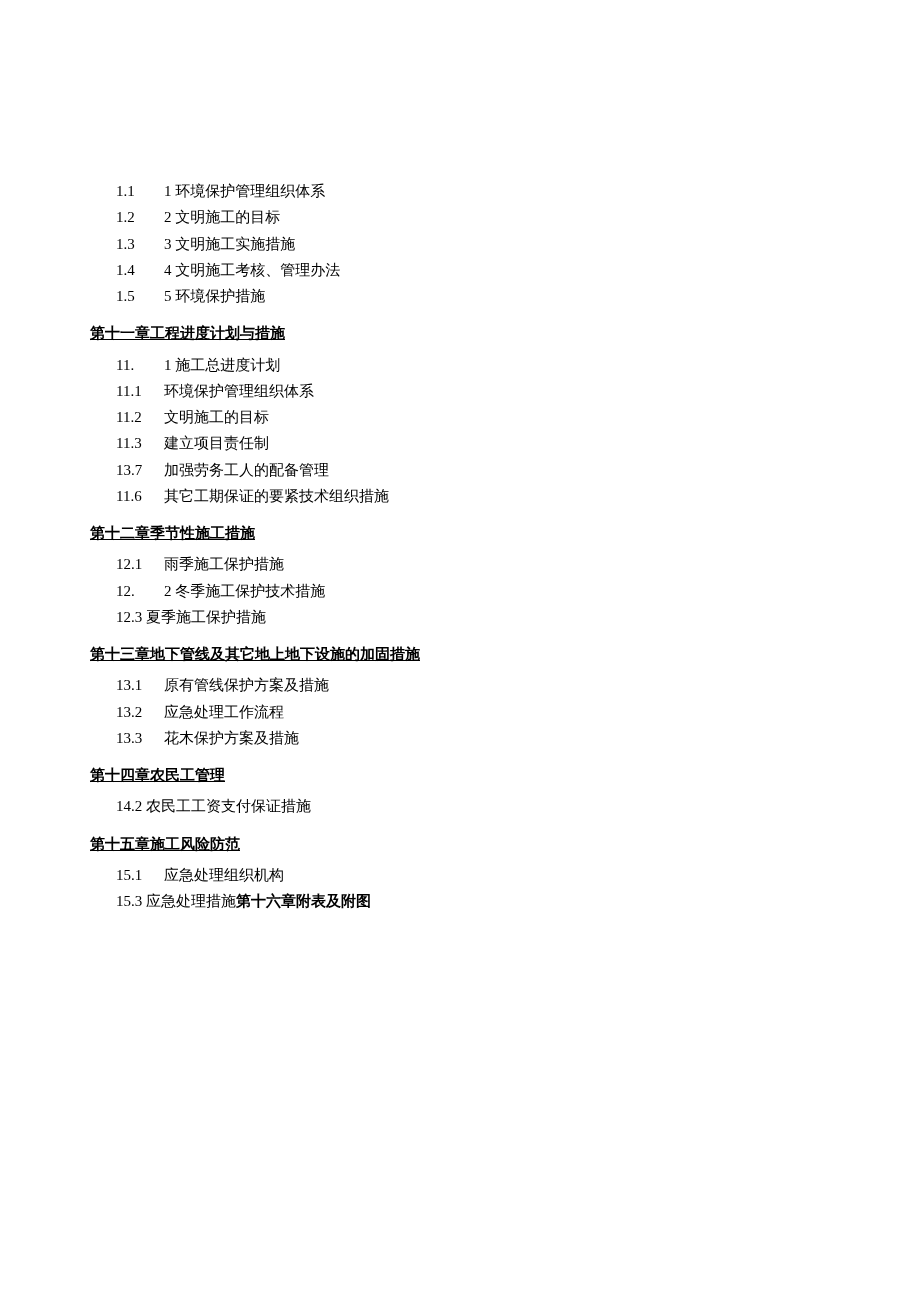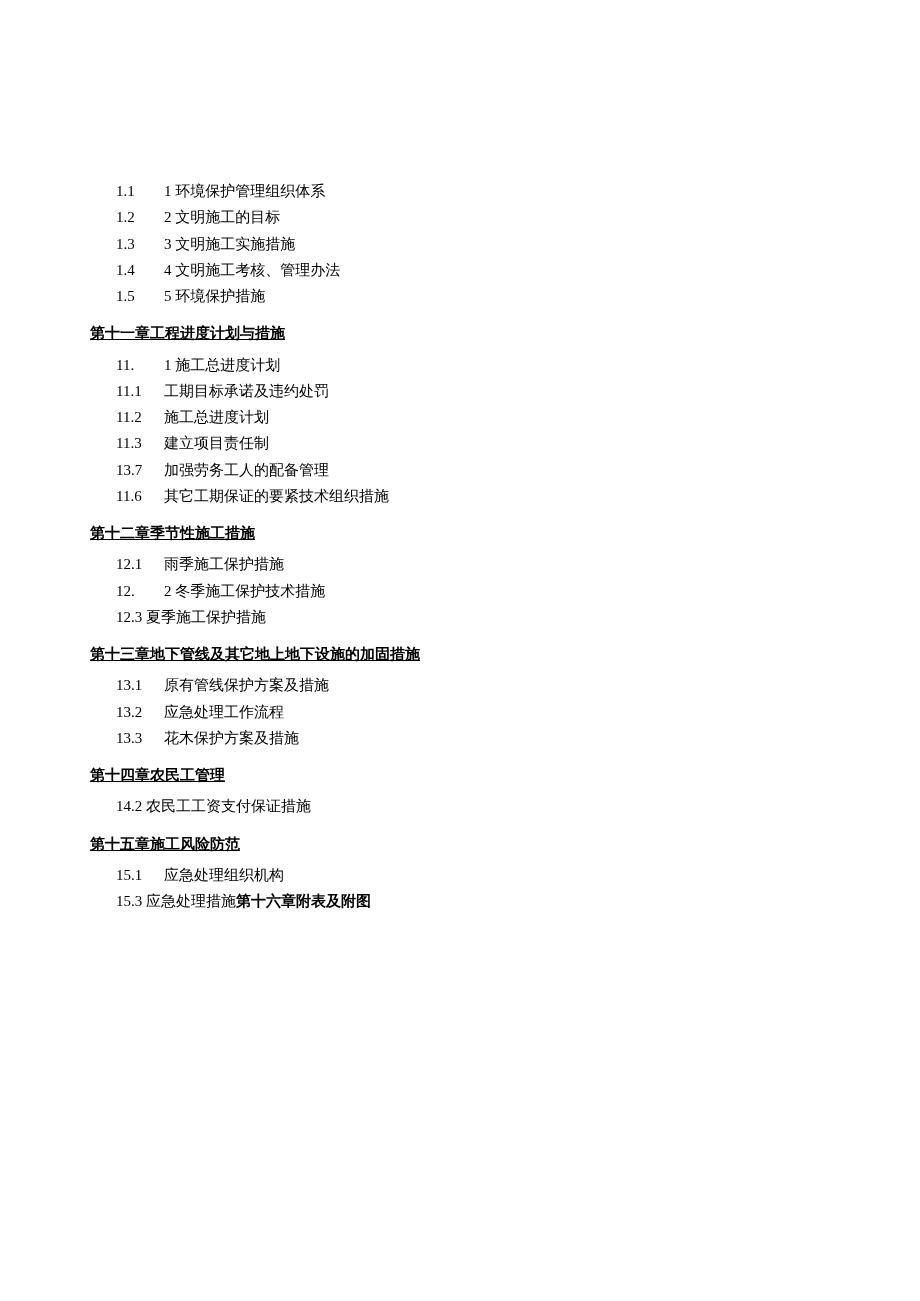--- a/index.html
+++ b/index.html
@@ -66,25 +66,25 @@
     <span>5 环境保护措施</span>
   </div>
 
   <div class="chapter-heading">第十一章工程进度计划与措施</div>
   <div class="toc-item">
     <span class="toc-num">11.</span>
     <span>1 施工总进度计划</span>
   </div>
   <div class="toc-item">
     <span class="toc-num">11.1</span>
-    <span>工期目标承诺及违约处罚</span>
+    <span>环境保护管理组织体系</span>
   </div>
   <div class="toc-item">
     <span class="toc-num">11.2</span>
-    <span>施工总进度计划</span>
+    <span>文明施工的目标</span>
   </div>
   <div class="toc-item">
     <span class="toc-num">11.3</span>
     <span>建立项目责任制</span>
   </div>
   <div class="toc-item">
     <span class="toc-num">13.7</span>
     <span>加强劳务工人的配备管理</span>
   </div>
   <div class="toc-item">

